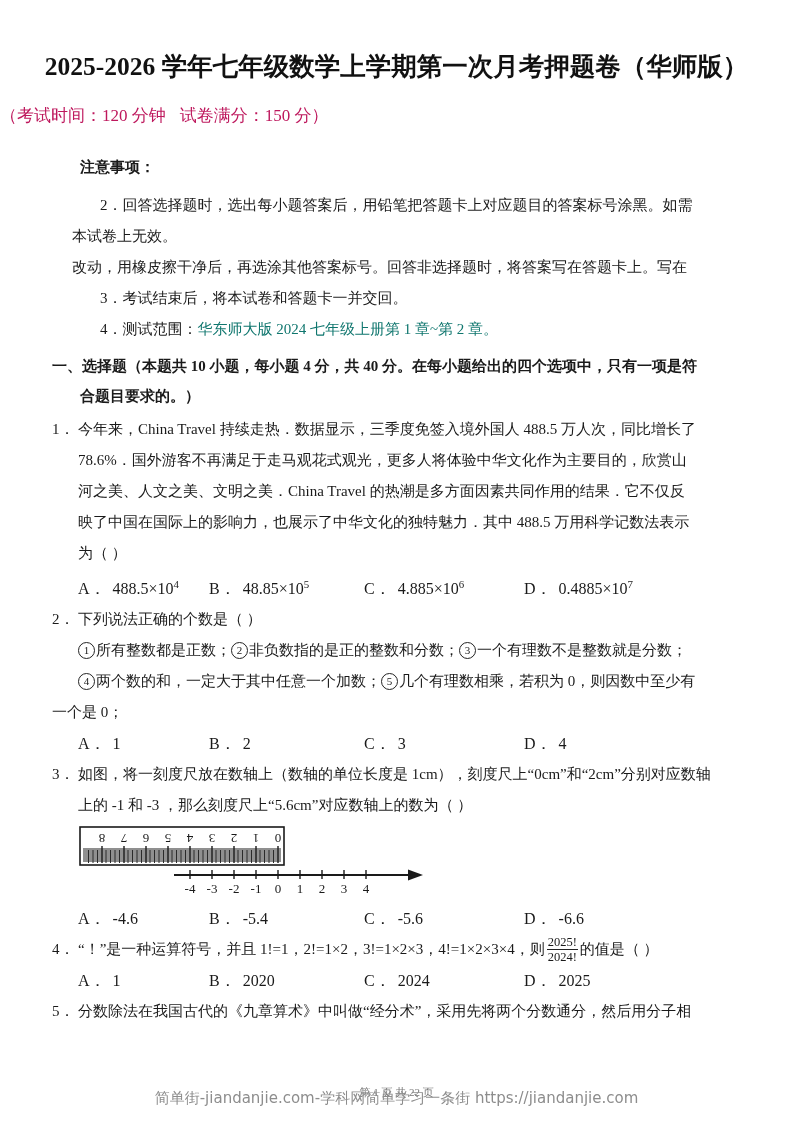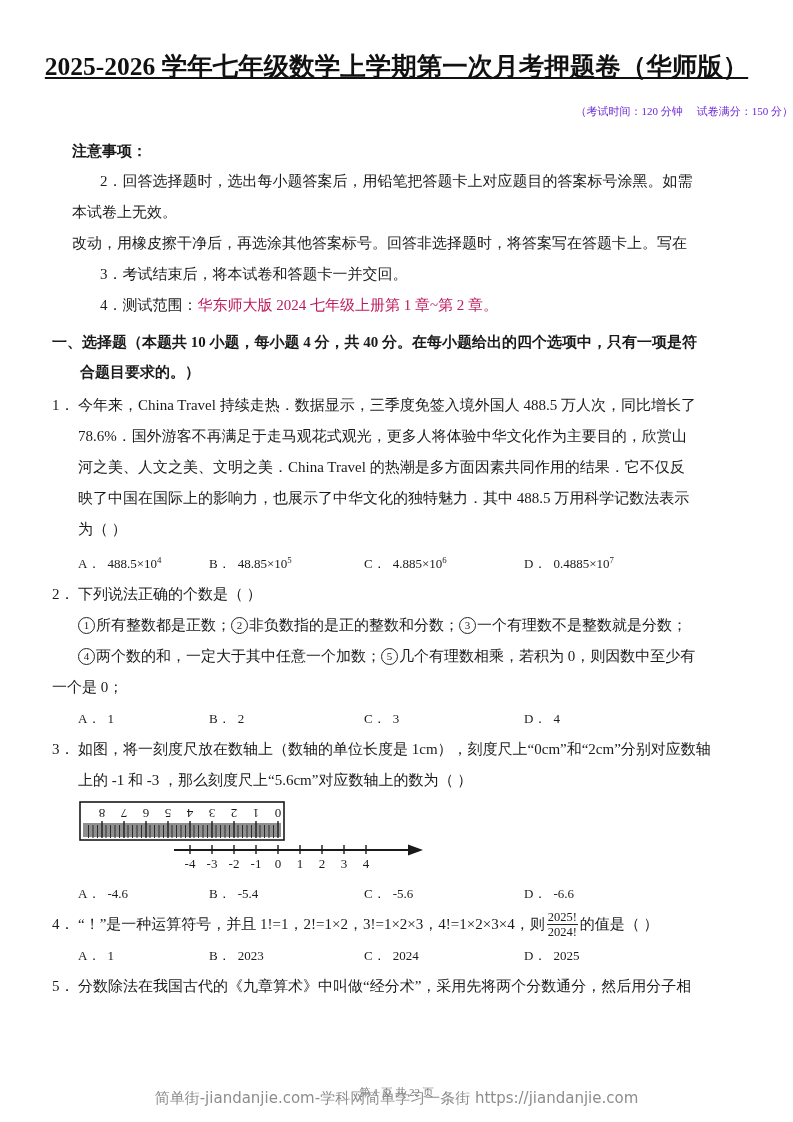--- a/index.html
+++ b/index.html
@@ -24,51 +24,50 @@
   
   .doc-title {
     text-align: center;
     font-size: 25.5px;
     font-weight: bold;
     letter-spacing: 0px;
     margin: 0;
     padding: 49px 22px 0 22px;
     white-space: nowrap;
     color: #111;
-    text-decoration: underline;
   }
   .doc-subtitle {
-    text-align: right;
-    font-size: 11px;
+    text-align: left;
+    font-size: 17px;
     margin: 0;
     padding: 20px 0 0 0;
-    color: #6d28d9;
+    color: #be185d;
   }
   .doc-subtitle .gap { display:inline-block; width: 14px; }
 
   
   .notice {
     margin: 0;
     padding: 17px 52px 0 72px;
   }
   .notice-heading {
     font-size: 15px;
     font-weight: bold;
     line-height: 30px;
-    margin: 0;
+    margin: 8px;
   }
   .notice-item {
     font-size: 15px;
     line-height: 31px;
     margin: 0;
     text-indent: 28px;
     text-align: justify;
   }
   .notice-item.cont { text-indent: 0; }
-  .red { color: #be185d; }
+  .red { color: #0f766e; }
 
   
   .section-head {
     font-size: 15px;
     font-weight: bold;
     line-height: 30px;
     margin: 0;
     padding: 6px 48px 0 52px;
     text-align: justify;
     font-family: Liberation Serif, serif;
@@ -82,21 +81,21 @@
     line-height: 31px;
     margin: 0;
     text-align: justify;
   }
   .q-line { display: block; }
   .q-num { display: inline-block; width: 26px; }
   .q-body { display: block; padding-left: 26px; text-indent: 0; }
   .q-first { text-indent: 0; }
 
   .opts {
-    font-size: 13px;
+    font-size: 16px;
     line-height: 31px;
     display: flex;
     padding-left: 26px;
   }
   .opt { display: inline-block; }
   .opt .lbl { margin-right: 7px; }
   .opt-w1 { width: 131px; }
   .opt-w2 { width: 155px; }
   .opt-w3 { width: 160px; }
   sup { font-size: 0.68em; vertical-align: super; }
@@ -322,21 +321,21 @@
       <span class="opt opt-w2"><span class="lbl">B．</span><span>-5.4</span></span>
       <span class="opt opt-w3"><span class="lbl">C．</span><span>-5.6</span></span>
       <span class="opt"><span class="lbl">D．</span><span>-6.6</span></span>
     </div>
 
     <div class="q">
       <span class="q-line q-first"><span class="q-num">4．</span><span>“！”是一种运算符号，并且 1!=1，2!=1×2，3!=1×2×3，4!=1×2×3×4，则</span><span class="frac"><span class="num">2025!</span><span class="den">2024!</span></span><span>的值是（  ）</span></span>
     </div>
     <div class="opts">
       <span class="opt opt-w1"><span class="lbl">A．</span><span>1</span></span>
-      <span class="opt opt-w2"><span class="lbl">B．</span><span>2023</span></span>
+      <span class="opt opt-w2"><span class="lbl">B．</span><span>2020</span></span>
       <span class="opt opt-w3"><span class="lbl">C．</span><span>2024</span></span>
       <span class="opt"><span class="lbl">D．</span><span>2025</span></span>
     </div>
 
     <div class="q">
       <span class="q-line q-first"><span class="q-num">5．</span><span>分数除法在我国古代的《九章算术》中叫做“经分术”，采用先将两个分数通分，然后用分子相</span></span>
     </div>
 
   </div>
 

